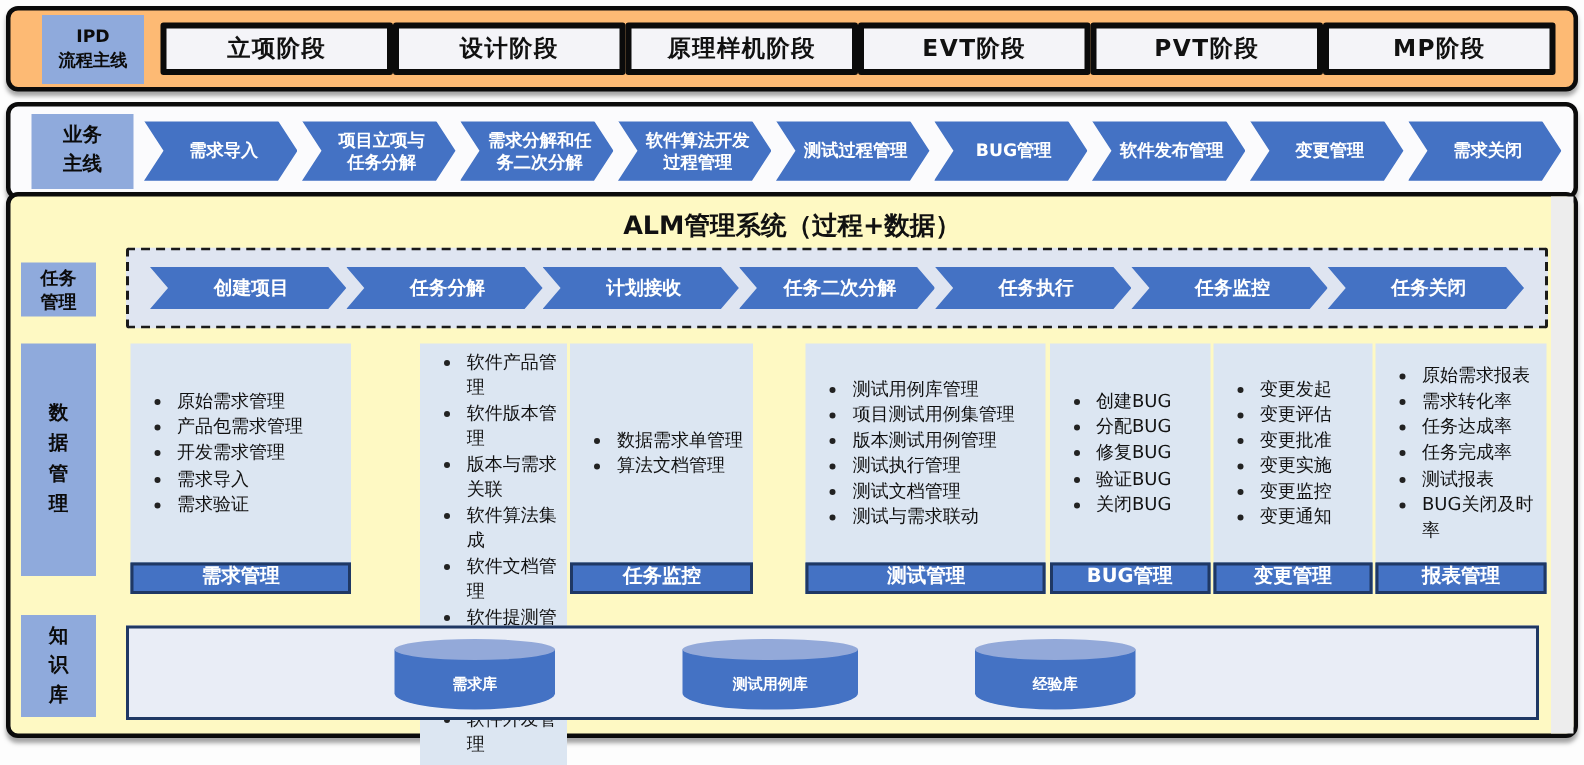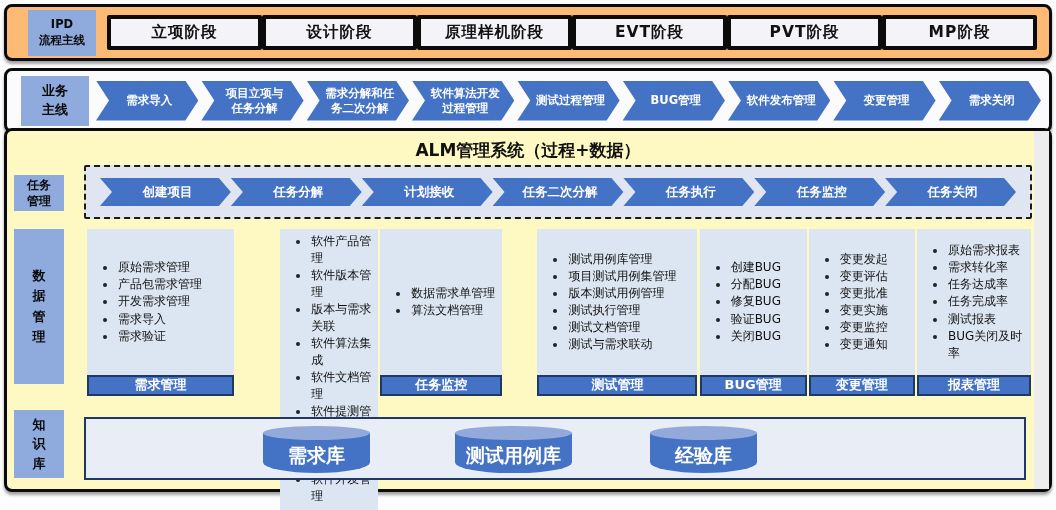--- a/index.html
+++ b/index.html
@@ -95,21 +95,21 @@
   #kb-box > div:nth-of-type(2){left:369px;width:117px;}
   #kb-box > div:nth-of-type(3){left:564px;width:107px;}
   .cyl-top{
     position:absolute;top:0;left:0;right:0;height:14px;border-radius:50%;
     background:#93a9d9;z-index:2;
   }
   .cyl-body{
     position:absolute;top:7px;left:0;right:0;bottom:0;background:var(--arrow-blue);
     border-radius:0 0 54px 54px / 0 0 11px 11px;
     display:flex;align-items:center;justify-content:center;
-    color:#fff;font-weight:bold;font-size:19px;padding-top:6px;
+    color:#fff;font-weight:bold;font-size:10px;padding-top:6px;
   }
 </style>
 </head>
 <body>
 
 <div class="band" id="ipd-band">
   <div class="side-label" id="ipd-label">IPD
 流程主线</div>
   <div class="stage-row">
 

